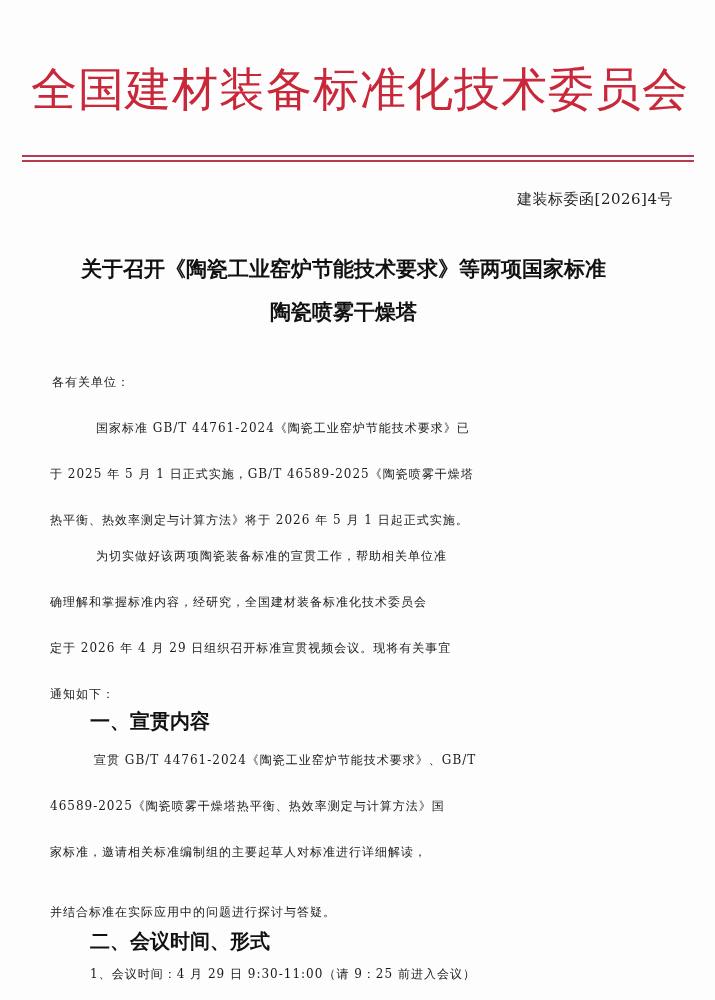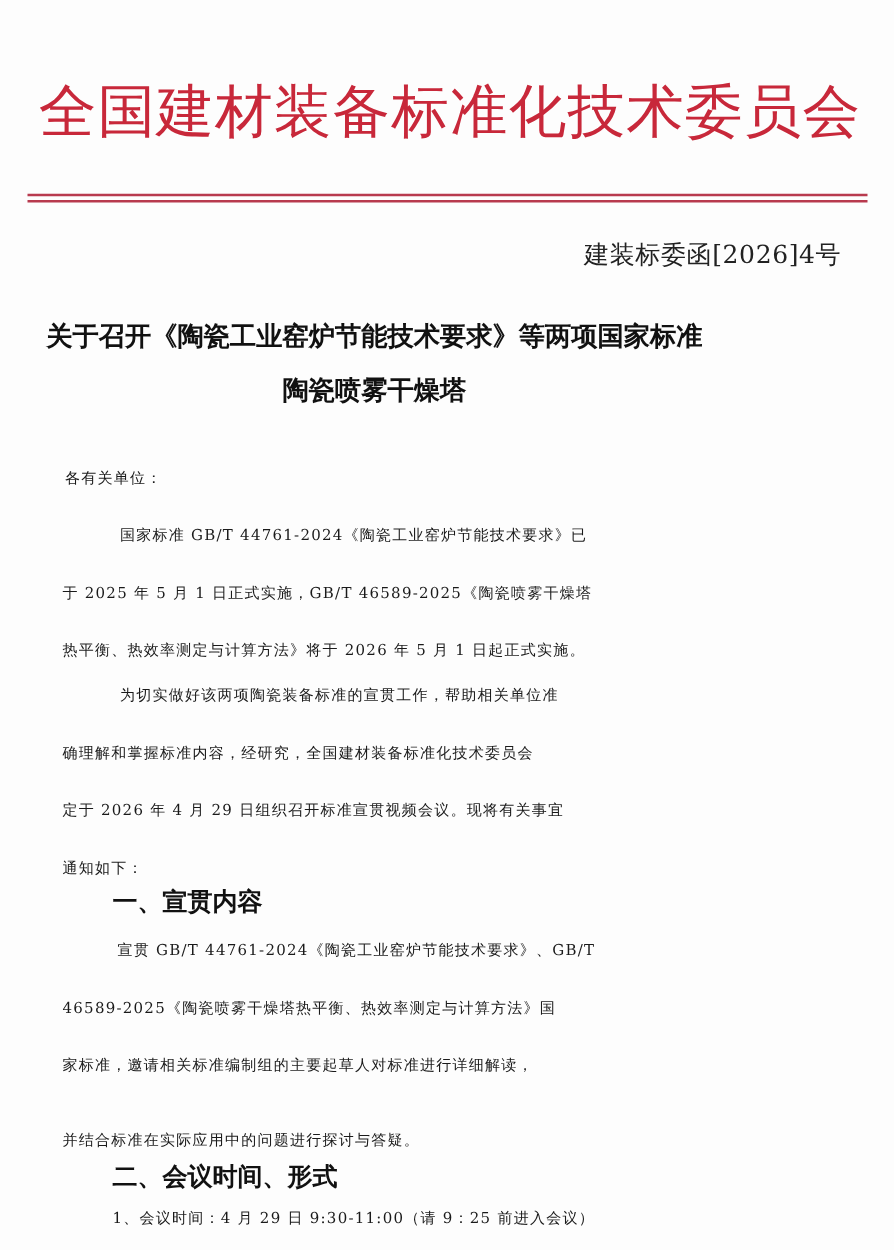--- a/index.html
+++ b/index.html
@@ -39,34 +39,35 @@
       left: 22px;
       width: 672px;
       background: #b83a4e;
     }
     .rule.r1 { top: 155px; height: 2px; }
     .rule.r2 { top: 160px; height: 2px; }
     .docno {
       position: absolute;
       right: 42px;
       top: 190px;
-      font-size: 20px;
+      font-size: 15px;
       color: #222;
       letter-spacing: 0.5px;
     }
     .title {
       position: absolute;
       left: 0;
       width: 599px;
       text-align: center;
       font-family: Liberation Serif, serif;
       font-weight: bold;
       font-size: 21px;
       color: #111;
       white-space: nowrap;
+      padding-left: 44px;
     }
     .title.t1 { top: 255px; }
     .title.t2 { top: 298px; }
     .para {
       position: absolute;
       left: 50px;
       font-size: 12px;
       color: #1a1a1a;
       white-space: nowrap;
       letter-spacing: 1px;

